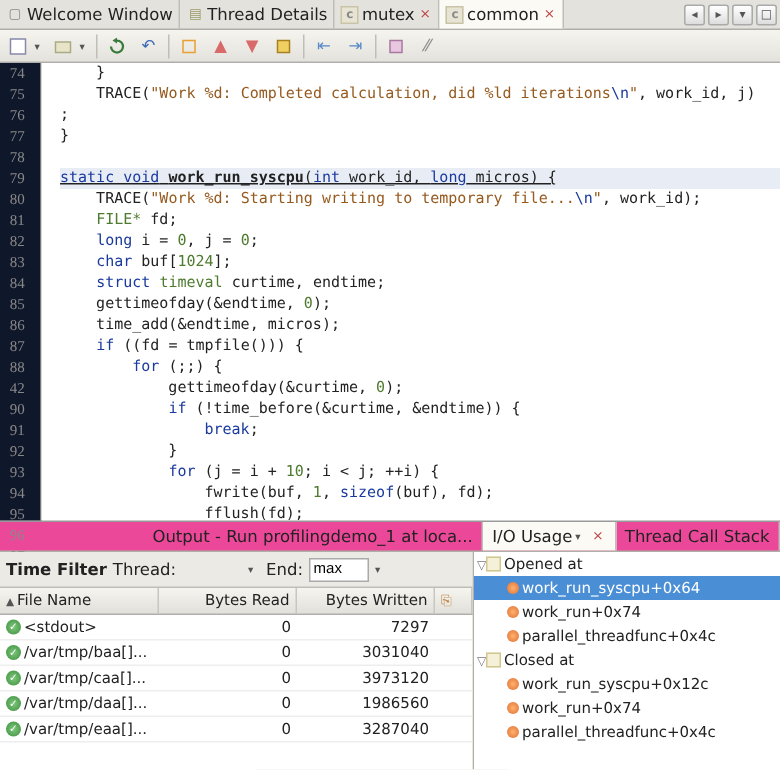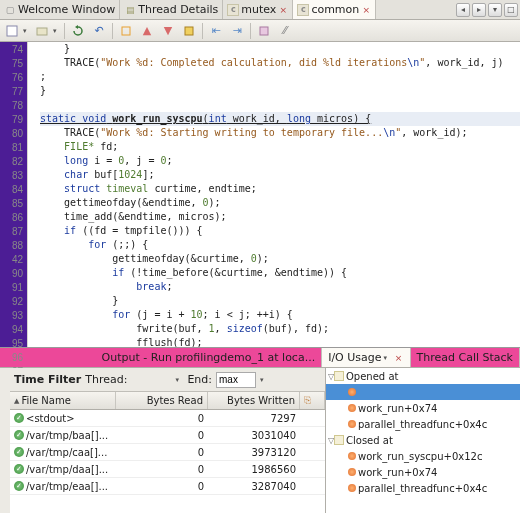--- a/index.html
+++ b/index.html
@@ -11,31 +11,31 @@
 .icon-win { color: #888; }
 .icon-page { color: #9a9a6a; }
 .icon-c { color: #8a8a8a; background: #e8e4d4; border: 1px solid #c8c4a8; width: 12px; height: 12px; display:inline-flex;align-items:center;justify-content:center;font-size:8px;font-weight:bold; }
 .tab-close { width: 10px; height: 10px; display:inline-flex;align-items:center;justify-content:center;color:#b44; font-size:9px;}
 .tab-drop { margin-left:auto; display:flex; gap:2px; padding:0 2px; }
 .toolbar { display:flex; align-items:center; height:22px; background:linear-gradient(#f6f4ef,#e4e2dc); border-bottom:1px solid #b0aea8; padding:0 2px; gap:1px; }
 .tbtn { width:20px; height:18px; display:inline-flex; align-items:center; justify-content:center; border:1px solid transparent; border-radius:2px; cursor:pointer;}
 .tdd { width:8px; font-size:7px; color:#555;}
 .sep { width:1px; height:16px; background:#c0beb8; margin:0 2px; }
 .editor { display:flex; height:306px; background:#fff; border-bottom:1px solid #999; }
-.gutter { width:28px; background:#4c1d95; border-right:1px solid #d8d6d0; text-align:right; padding-right:4px; color:#888; font-family:Liberation Sans, sans-serif; font-size:10px; line-height:14px; padding-top:1px;}
+.gutter { width:28px; background:#0f172a; border-right:1px solid #d8d6d0; text-align:center; padding-right:4px; color:#888; font-family:Liberation Serif, serif; font-size:10px; line-height:14px; padding-top:1px;}
 .code { flex:1; overflow:auto; font-family:"DejaVu Sans Mono",monospace; font-size:10px; line-height:14px; padding-left:12px; white-space:pre; color:#222; position:relative;}
 .code-line { height:14px; }
 .highlight-line { background:#e8edf5;text-decoration:underline; }
 .kw-blue { color:#1a3a9e; }
 .kw-green { color:#4f7b2f; }
 .str { color:#965a1e; }
 .bottom-tabs { display:flex; align-items:center; height:20px; background:#ec4899; border-bottom:1px solid #b0aea8; }
 .btab { padding:1px 6px; border-right:1px solid #c0beb8; height:100%; display:flex; align-items:center; gap:2px; cursor:pointer; }
 .btab.active { background:#fcfaf5; }
-.panel { display:flex; height:145px;padding-left:10px; }
+.panel { display:flex; height:145px; }
 .left-panel { width:316px; display:flex; flex-direction:column; border-right:1px solid #b0aea8; }
 .right-panel { flex:1; overflow:auto; background:#fff; }
 .filter-bar { display:flex; align-items:center; height:24px; padding:2px 4px; gap:4px; background:#eceae4; border-bottom:1px solid #c0beb8; }
 .filter-bar select, .filter-bar input { font-size:10px; height:16px; border:1px solid #aaa; background:#fff; padding:0 2px;}
 .table-hdr { display:flex; background:linear-gradient(#f6f4ef,#e2e0da); border-bottom:1px solid #b0aea8; height:18px; }
 .th { border-right:1px solid #c8c6c0; padding:2px 4px; font-size:10px; display:flex; align-items:center; gap:2px;}
 .th1 { width:106px; }
 .th2 { width:92px; text-align:right; justify-content:flex-end;}
 .th3 { width:92px; text-align:right; justify-content:flex-end;}
 .table-body { flex:1; overflow:auto; background:#fff; }
@@ -242,20 +242,21 @@
   </div>
   <div class="right-panel" id="tree">
       <div class="tree-row">
         <span style="width:4px;display:inline-block;text-align:right;font-size:8px;color:#777">▽</span>
         <span class="file-ico"></span>
         <span>Opened at</span>
       </div>
       <div class="tree-row sel">
         <span style="width:18px;display:inline-block;text-align:right;font-size:8px;color:#777"></span>
         <span class="bullet-ico"></span>
+        <span>work_run_syscpu+0x64</span>
       </div>
       <div class="tree-row">
         <span style="width:18px;display:inline-block;text-align:right;font-size:8px;color:#777"></span>
         <span class="bullet-ico"></span>
         <span>work_run+0x74</span>
       </div>
       <div class="tree-row">
         <span style="width:18px;display:inline-block;text-align:right;font-size:8px;color:#777"></span>
         <span class="bullet-ico"></span>
         <span>parallel_threadfunc+0x4c</span>

